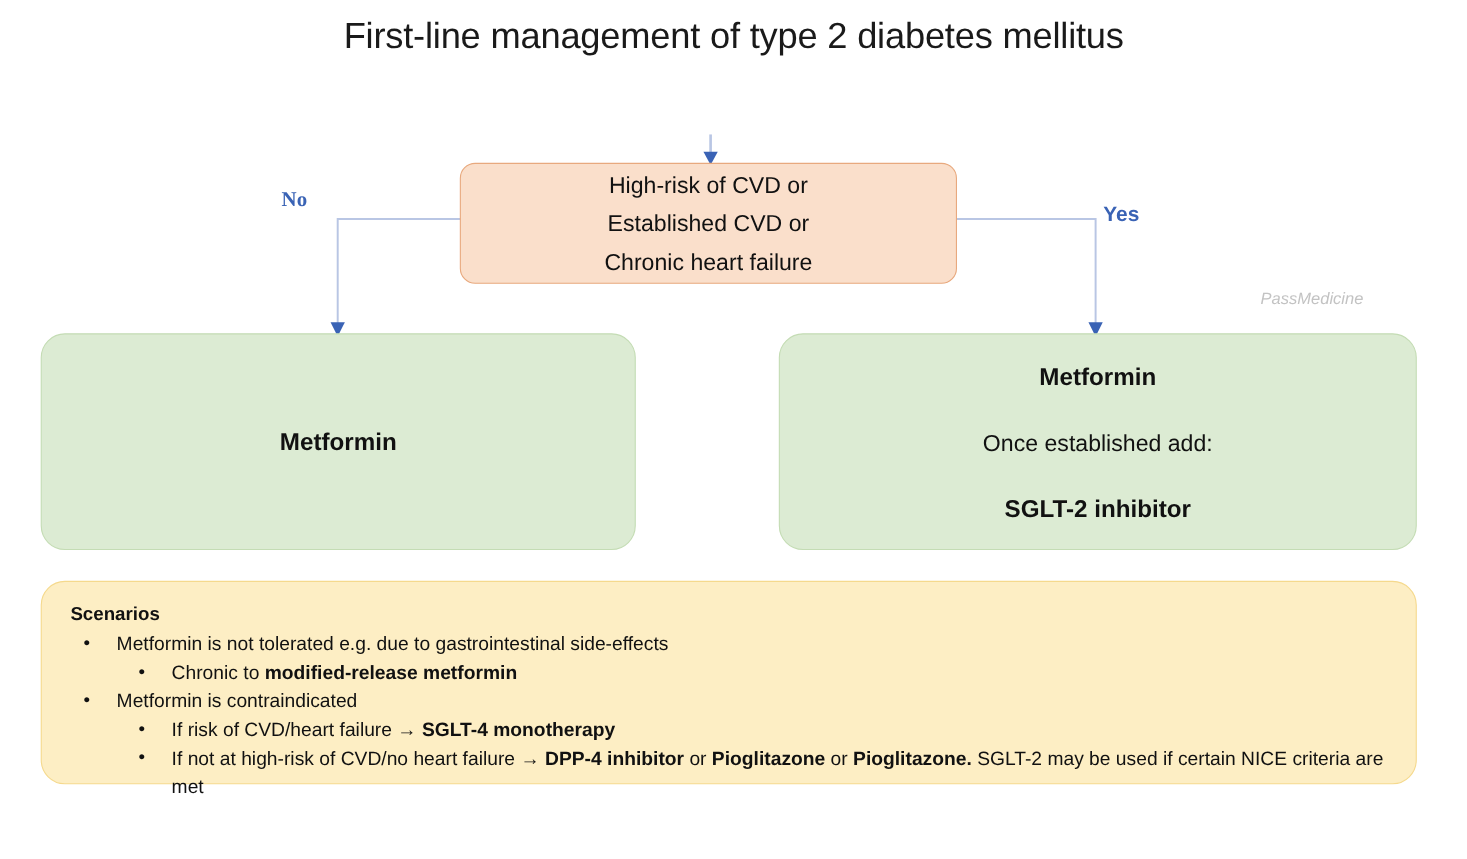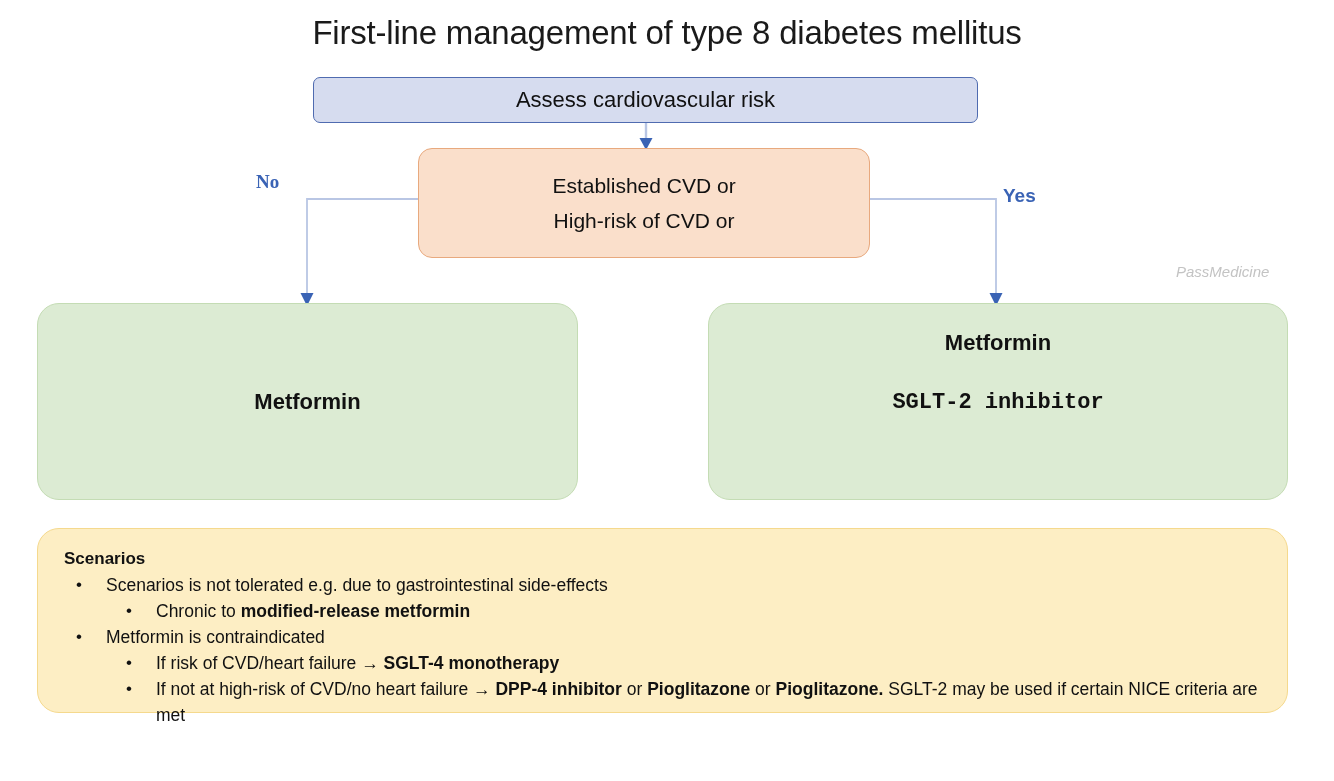--- a/index.html
+++ b/index.html
@@ -104,21 +104,20 @@
     font-size: 21px;
     font-weight: 400;
     margin-top: 32px;
     line-height: 28px;
   }
   #node-metformin-right .r-drug {
     font-size: 22px;
     font-weight: bold;
     margin-top: 30px;
     line-height: 30px;
-    font-family: Liberation Mono, monospace;
   }
 
   
   .connector {
     position: absolute;
     pointer-events: none;
   }
 
   
   .branch-label {
@@ -133,21 +132,20 @@
 
   
   #watermark {
     position: absolute;
     left: 1146px;
     top: 263px;
     font-size: 15px;
     font-style: italic;
     color: #c3c3c3;
     white-space: nowrap;
-    margin-left: 30px;
   }
 
   
   #scenarios {
     position: absolute;
     left: 37px;
     top: 528px;
     width: 1251px;
     height: 185px;
     box-sizing: border-box;
@@ -180,66 +178,65 @@
     line-height: 26px;
   }
   .bullet-row .txt { flex: 1 1 auto; }
   .bullet-row .txt b { font-weight: bold; text-align: center; }
 </style>
 </head>
 <body>
 
 <div id="canvas">
 
-  <div id="title">First-line management of type 8 diabetes mellitus</div>
+  <div id="title">First-line management of type 2 diabetes mellitus</div>
 
   <svg class="connector" style="left:620px; top:122px;" width="52" height="30" viewBox="0 0 52 30">
     <line x1="26" y1="0" x2="26" y2="18" stroke="#b9c6e4" stroke-width="2.4"></line>
     <polygon points="26,28 19.5,16 32.5,16" fill="#3a63b5"></polygon>
   </svg>
 
   <svg class="connector" style="left:296px; top:196px;" width="132" height="116" viewBox="0 0 132 116">
     <path d="M130 3 L11 3 L11 100" fill="none" stroke="#b9c6e4" stroke-width="1.8"></path>
     <polygon points="11,110 4.5,97 17.5,97" fill="#3a63b5"></polygon>
   </svg>
 
   <svg class="connector" style="left:864px; top:196px;" width="144" height="116" viewBox="0 0 144 116">
     <path d="M2 3 L132 3 L132 100" fill="none" stroke="#b9c6e4" stroke-width="1.8"></path>
     <polygon points="132,110 125.5,97 138.5,97" fill="#3a63b5"></polygon>
   </svg>
 
   <div class="branch-label" id="label-no">No</div>
   <div class="branch-label" id="label-yes">Yes</div>
 
-  <div class="node" id="node-assess">
-    <span>Assess cardiovascular risk</span>
-  </div>
 
   <div class="node" id="node-risk">
+    <span class="line">High-risk of CVD or</span>
     <span class="line">Established CVD or</span>
-    <span class="line">High-risk of CVD or</span>
+    <span class="line">Chronic heart failure</span>
   </div>
 
   <div class="node" id="node-metformin-left">
     <span>Metformin</span>
   </div>
 
   <div class="node" id="node-metformin-right">
     <span class="r-title">Metformin</span>
+    <span class="r-sub">Once established add:</span>
     <span class="r-drug">SGLT-2 inhibitor</span>
   </div>
 
   <div id="watermark">PassMedicine</div>
 
   <div id="scenarios">
     <div class="heading">Scenarios</div>
     <div id="scenarios-list">
         <div class="bullet-row lvl1">
           <span class="dot">•</span>
-          <span class="txt"><span>Scenarios is not tolerated e.g. due to gastrointestinal side-effects</span></span>
+          <span class="txt"><span>Metformin is not tolerated e.g. due to gastrointestinal side-effects</span></span>
         </div>
         <div class="bullet-row lvl2">
           <span class="dot">•</span>
           <span class="txt"><span>Chronic to </span><b>modified-release metformin</b></span>
         </div>
         <div class="bullet-row lvl1">
           <span class="dot">•</span>
           <span class="txt"><span>Metformin is contraindicated</span></span>
         </div>
         <div class="bullet-row lvl2">

